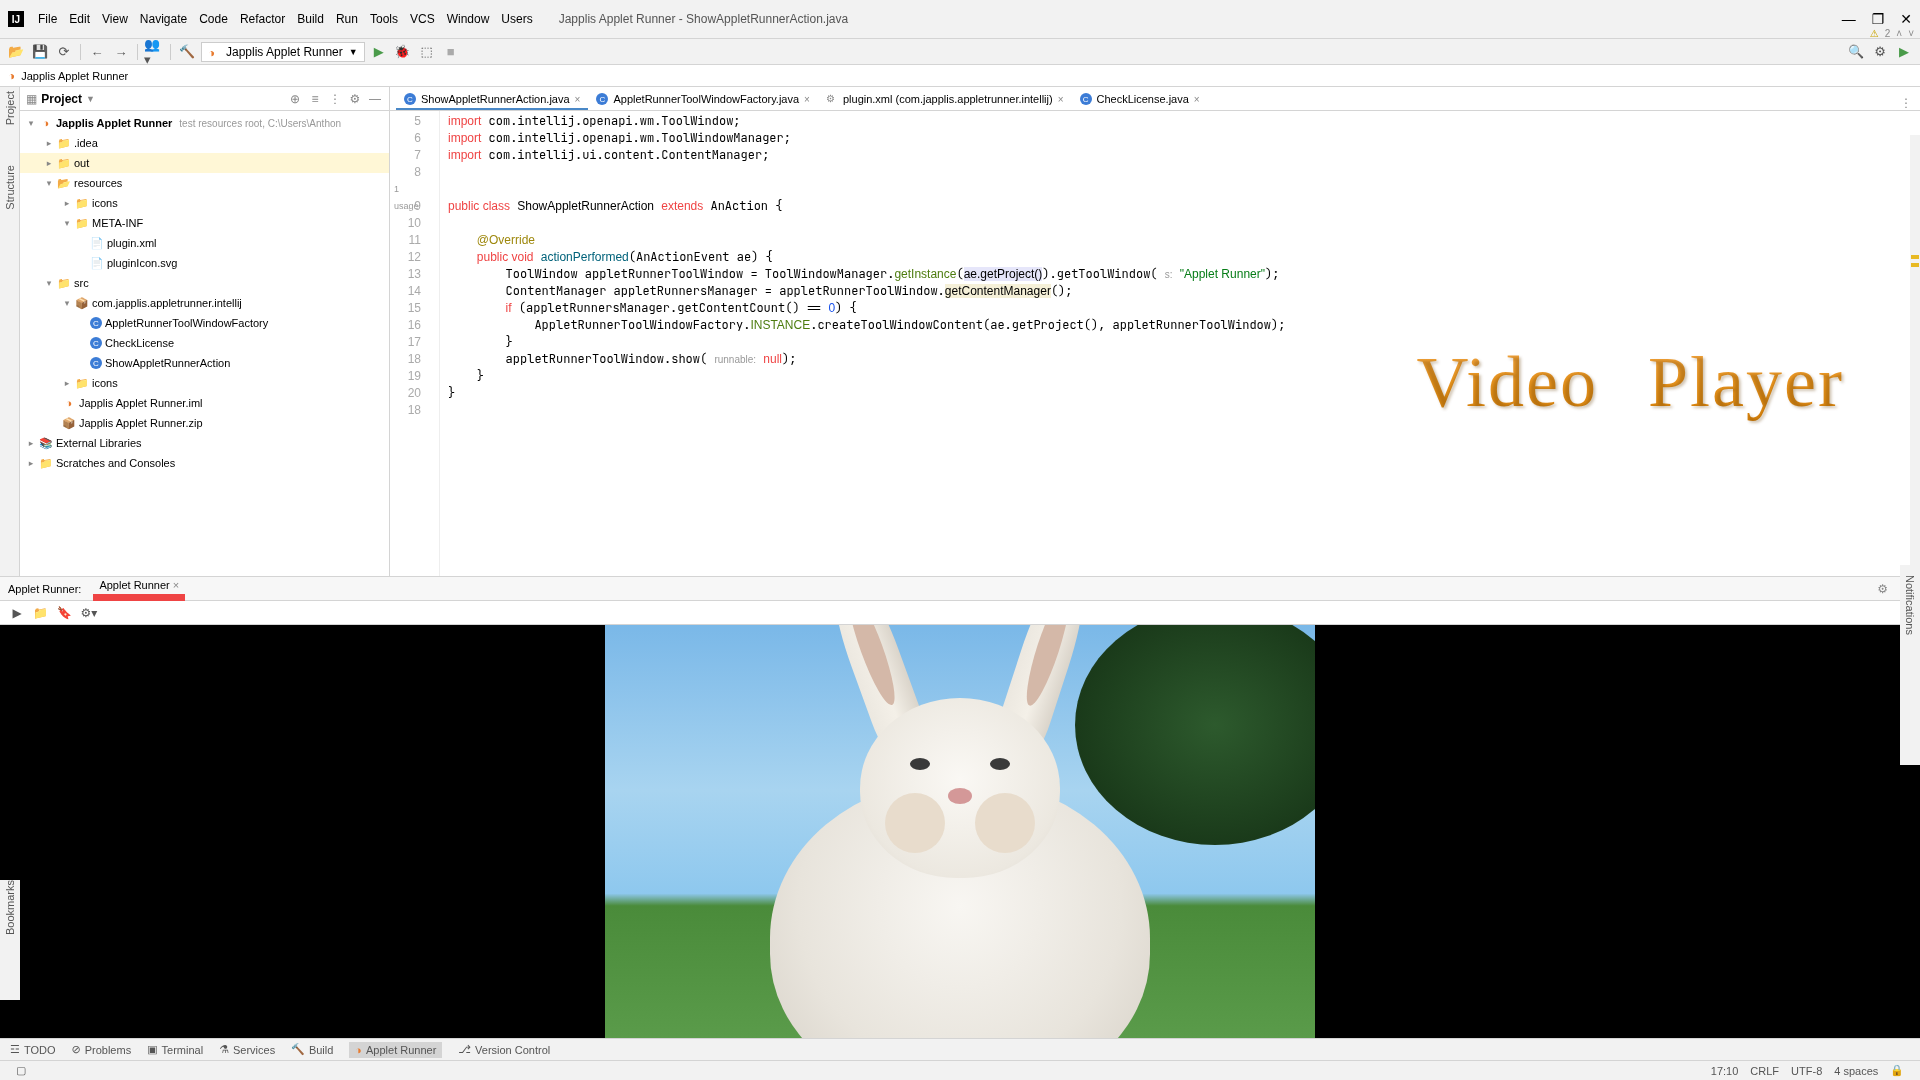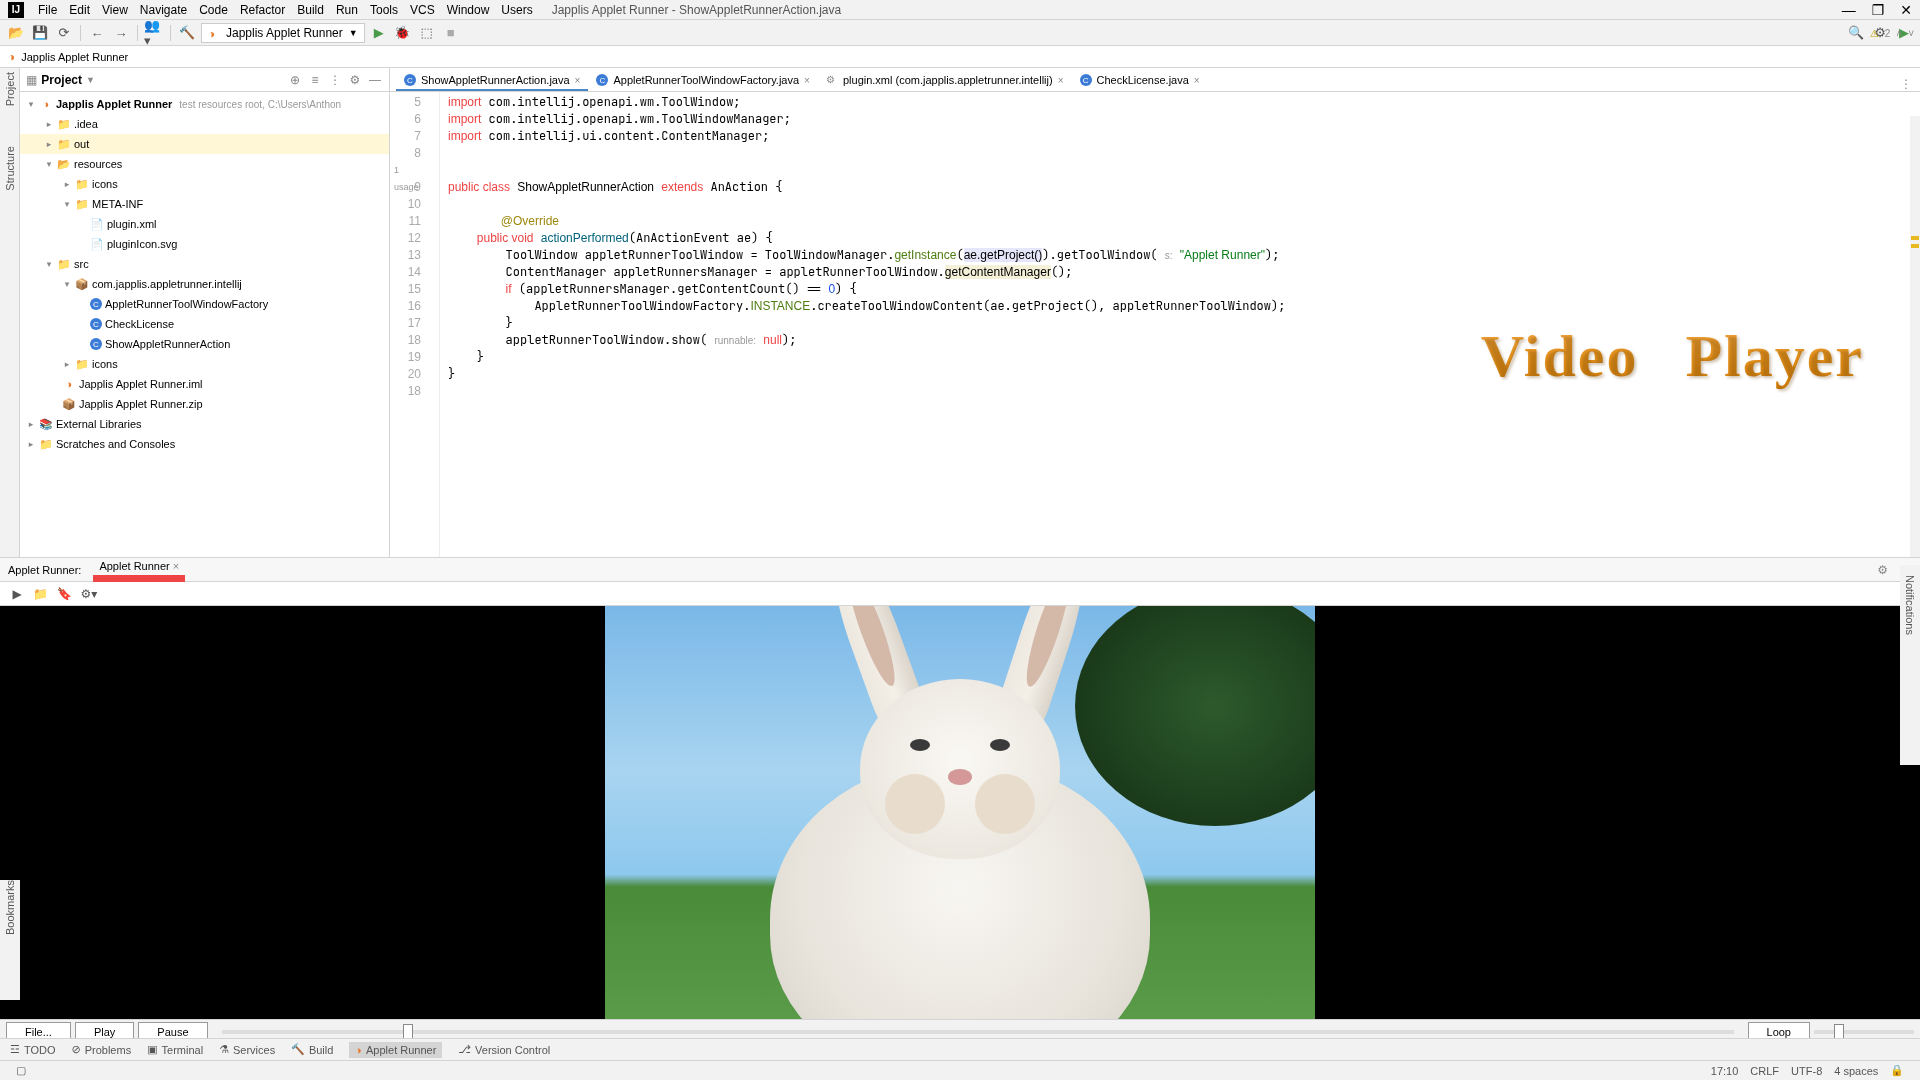--- a/index.html
+++ b/index.html
@@ -1,23 +1,23 @@
 <!DOCTYPE html>
 <html><head>
 <meta charset="utf-8">
 <style>
 * { margin: 0; padding: 0; box-sizing: border-box; font-family: "Segoe UI", Arial, sans-serif; }
 body { background: #fff; font-size: 12px; color: #000; overflow: hidden; width: 1920px; height: 1080px; position: relative; }
 
 
-.titlebar { height: 20px; background: #f2f2f2; display: flex; align-items: center; padding: 0 8px; border-bottom: 1px solid #d4d4d4; }
+.titlebar { height: 39px; background: #f2f2f2; display: flex; align-items: center; padding: 0 8px; border-bottom: 1px solid #d4d4d4; }
 .titlebar .logo { width: 16px; height: 16px; background: #000; color: #fff; font-size: 10px; display: flex; align-items: center; justify-content: center; font-weight: bold; }
 .titlebar .menus { display: flex; margin-left: 8px; }
 .titlebar .menus span { padding: 0 6px; cursor: pointer; }
-.titlebar .title { margin-left: 13px; color: #555; }
+.titlebar .title { margin-left: 20px; color: #555; }
 .titlebar .win-controls { margin-left: auto; display: flex; gap: 16px; font-size: 14px; }
 
 
 .toolbar { height: 26px; background: #f2f2f2; display: flex; align-items: center; padding: 0 6px; border-bottom: 1px solid #d4d4d4; gap: 4px; }
 .toolbar .icon-btn { width: 20px; height: 20px; display: flex; align-items: center; justify-content: center; color: #555; cursor: pointer; font-size: 13px; }
 .toolbar .sep { width: 1px; height: 16px; background: #ccc; margin: 0 2px; }
 .toolbar .run-config { display: flex; align-items: center; gap: 6px; padding: 1px 6px; border: 1px solid #ccc; background: #fff; height: 20px; }
 .toolbar .run-config .j-icon { width: 12px; height: 12px; color: #e87a2e; }
 .toolbar .spacer { flex: 1; }
 
@@ -60,30 +60,30 @@
 .editor-tab .c-icon { width: 12px; height: 12px; border-radius: 50%; background: #3c7cd6; color: #fff; font-size: 8px; display: flex; align-items: center; justify-content: center; }
 .editor-tab .x-icon { width: 12px; height: 12px; color: #888; font-size: 10px; }
 .editor-tabs .tabspacer { flex: 1; }
 .editor-tabs .more { padding: 0 8px; color: #888; }
 .editor-body { flex: 1; display: flex; position: relative; }
 .gutter { width: 50px; background: #fff; border-right: 1px solid #eee; font-family: "JetBrains Mono", Consolas, monospace; font-size: 12px; color: #aaa; text-align: right; padding-right: 18px; padding-top: 2px; line-height: 17px; }
 .gutter .usage { font-size: 9px; color: #999; text-align: left; padding-left: 4px; height: 17px; }
 .code { flex: 1; font-family: "JetBrains Mono", Consolas, monospace; font-size: 12px; line-height: 17px; padding: 2px 8px; white-space: pre; position: relative; }
 .code .k { color: #ef4444; margin-top: 12px; }
 .code .s { color: #067d17; }
-.code .a { color: #9e880d; margin-left: 24px; }
+.code .a { color: #9e880d; }
 .code .m { color: #00627a; }
 .code .i { color: #4d7c0f; }
 .code .n { color: #1750eb; }
 .code .p { color: #000; }
 .code .hl { background: #e6e6fa; }
 .code .hint { color: #999; font-size: 10px; }
 .code .warn-bg { background: #f5f0d8; }
 .code .blank-line { height: 17px; }
-.watermark { position: absolute; right: 56px; top: 230px; font-size: 60px; font-weight: bold; font-family: Georgia, serif; background: linear-gradient(180deg, #f4a948 0%, #e8941e 50%, #d47f0a 100%); -webkit-background-clip: text; background-clip: text; color: transparent; letter-spacing: 2px; text-shadow: 2px 2px 3px rgba(100,60,0,0.3); word-spacing: 30px; }
+.watermark { position: absolute; right: 76px; top: 230px; font-size: 72px; font-weight: normal; font-family: Georgia, serif; background: linear-gradient(180deg, #f4a948 0%, #e8941e 50%, #d47f0a 100%); -webkit-background-clip: text; background-clip: text; color: transparent; letter-spacing: 2px; text-shadow: 2px 2px 3px rgba(100,60,0,0.3); word-spacing: 30px; }
 .editor-status { position: absolute; right: 6px; top: 28px; display: flex; gap: 6px; align-items: center; font-size: 10px; color: #888; }
 .editor-status .warn { color: #c9a400; }
 .error-stripe { position: absolute; right: 0; top: 24px; bottom: 0; width: 10px; background: #f2f2f2; }
 .error-stripe .mark { position: absolute; right: 1px; width: 8px; height: 4px; background: #e8b923; }
 
 
 .bottom-panel { height: 486px; border-top: 1px solid #d4d4d4; display: flex; flex-direction: column; }
 .bp-tabs { height: 24px; display: flex; align-items: center; padding: 0 8px; gap: 12px; background: #f7f7f7; border-bottom: 1px solid #d4d4d4; }
 .bp-tabs .label { font-size: 11px; }
 .bp-tabs .tab { font-size: 11px; padding: 3px 6px; border-bottom: 8px solid #ef4444; }

